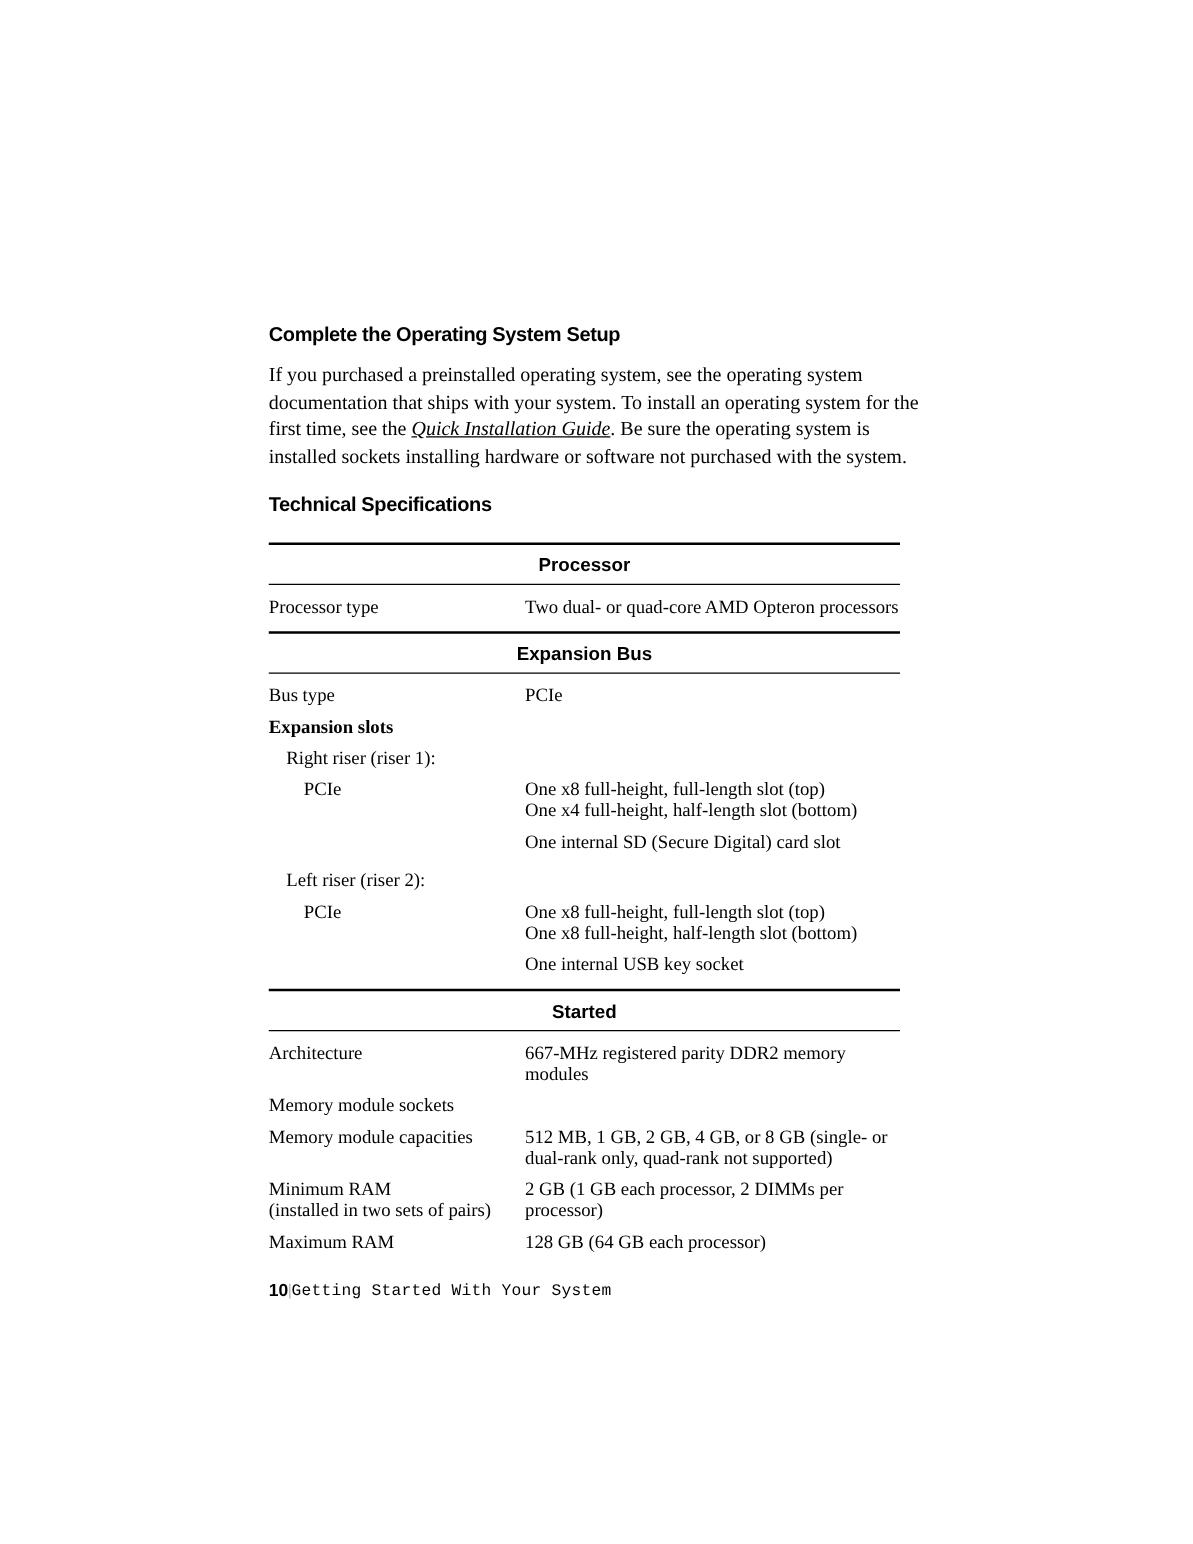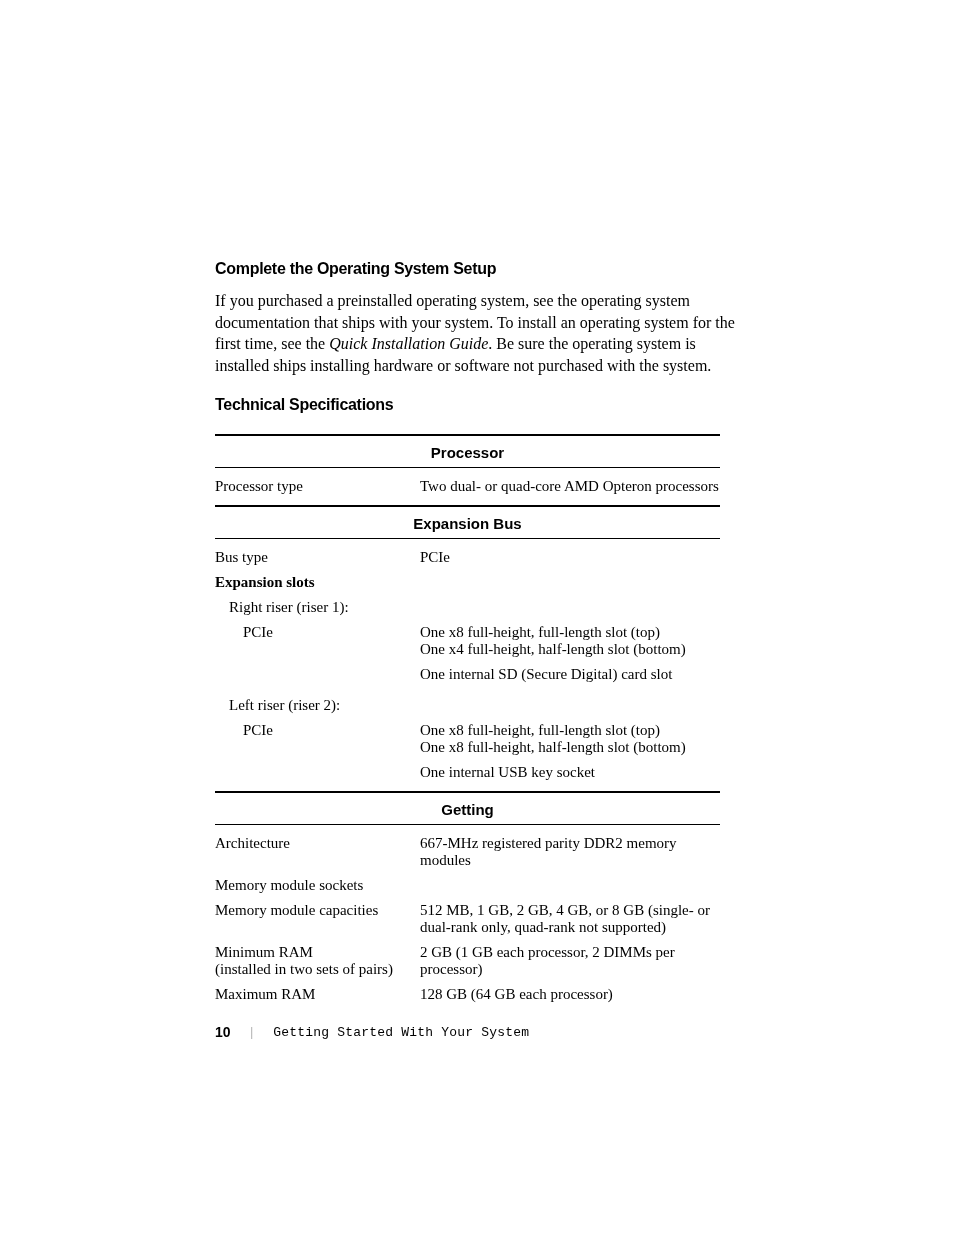--- a/index.html
+++ b/index.html
@@ -20,21 +20,21 @@
     font-size: 16px;
     font-stretch: condensed;
     letter-spacing: -0.3px;
     margin-bottom: 12px;
   }
   .para {
     font-size: 16px;
     line-height: 1.35;
     margin-bottom: 20px;
   }
-  .underline-italic { font-style: italic; }
+  .underline-italic { text-decoration: underline; font-style: italic; }
   .spec-table {
     width: 505px;
     margin-top: 20px;
     font-size: 15px;
   }
   .rule-thick { border-top: 2px solid #000; margin: 6px 0 4px 0; }
   .rule-thin { border-top: 1px solid #000; margin: 4px 0 6px 0; }
   .section-head {
     font-family: "Helvetica Neue", Arial, sans-serif;
     font-weight: 700;
@@ -50,21 +50,20 @@
   .indent-2 { padding-left: 28px; }
   .bold { font-weight: 700; }
   .spacer { height: 6px; }
   .footer {
     position: absolute;
     left: 215px;
     bottom: 195px;
     font-size: 13px;
     display: flex;
     align-items: center;
-    gap: 20px;
   }
   .footer .pageno {
     font-family: "Helvetica Neue", Arial, sans-serif;
     font-weight: 700;
     font-size: 14px;
   }
   .footer .divider { color: #888; font-weight: 300; }
   .footer .sect {
     font-family: Liberation Mono, monospace;
     font-size: 13px;
@@ -72,21 +71,21 @@
   }
 </style>
 </head>
 <body>
 
 <div class="page">
 
   <h2 class="heading">Complete the Operating System Setup</h2>
 
   <p class="para">
-    <span>If you purchased a preinstalled operating system, see the operating system documentation that ships with your system. To install an operating system for the first time, see the </span><span class="underline-italic">Quick Installation Guide</span><span>. Be sure the operating system is installed ships installing hardware or software not purchased with the system.</span>
+    <span>If you purchased a preinstalled operating system, see the operating system documentation that ships with your system. To install an operating system for the first time, see the </span><span class="underline-italic">Quick Installation Guide</span><span>. Be sure the operating system is installed sockets installing hardware or software not purchased with the system.</span>
   </p>
 
   <h2 class="heading">Technical Specifications</h2>
 
   <div class="spec-table">
 
     <div class="rule-thick"></div>
     <div class="section-head">Processor</div>
     <div class="rule-thin"></div>
     <div class="row">
@@ -136,21 +135,21 @@
       <div class="col-r" style="white-space:pre-line">One x8 full-height, full-length slot (top)
 One x8 full-height, half-length slot (bottom)</div>
     </div>
 
     <div class="row">
       <div class="col-l"></div>
       <div class="col-r">One internal USB key socket</div>
     </div>
 
     <div class="rule-thick"></div>
-    <div class="section-head">Getting</div>
+    <div class="section-head">Started</div>
     <div class="rule-thin"></div>
 
     <div class="row">
       <div class="col-l">Architecture</div>
       <div class="col-r">667-MHz registered parity DDR2 memory modules</div>
     </div>
 
     <div class="row">
       <div class="col-l">Memory module sockets</div>
     </div>

